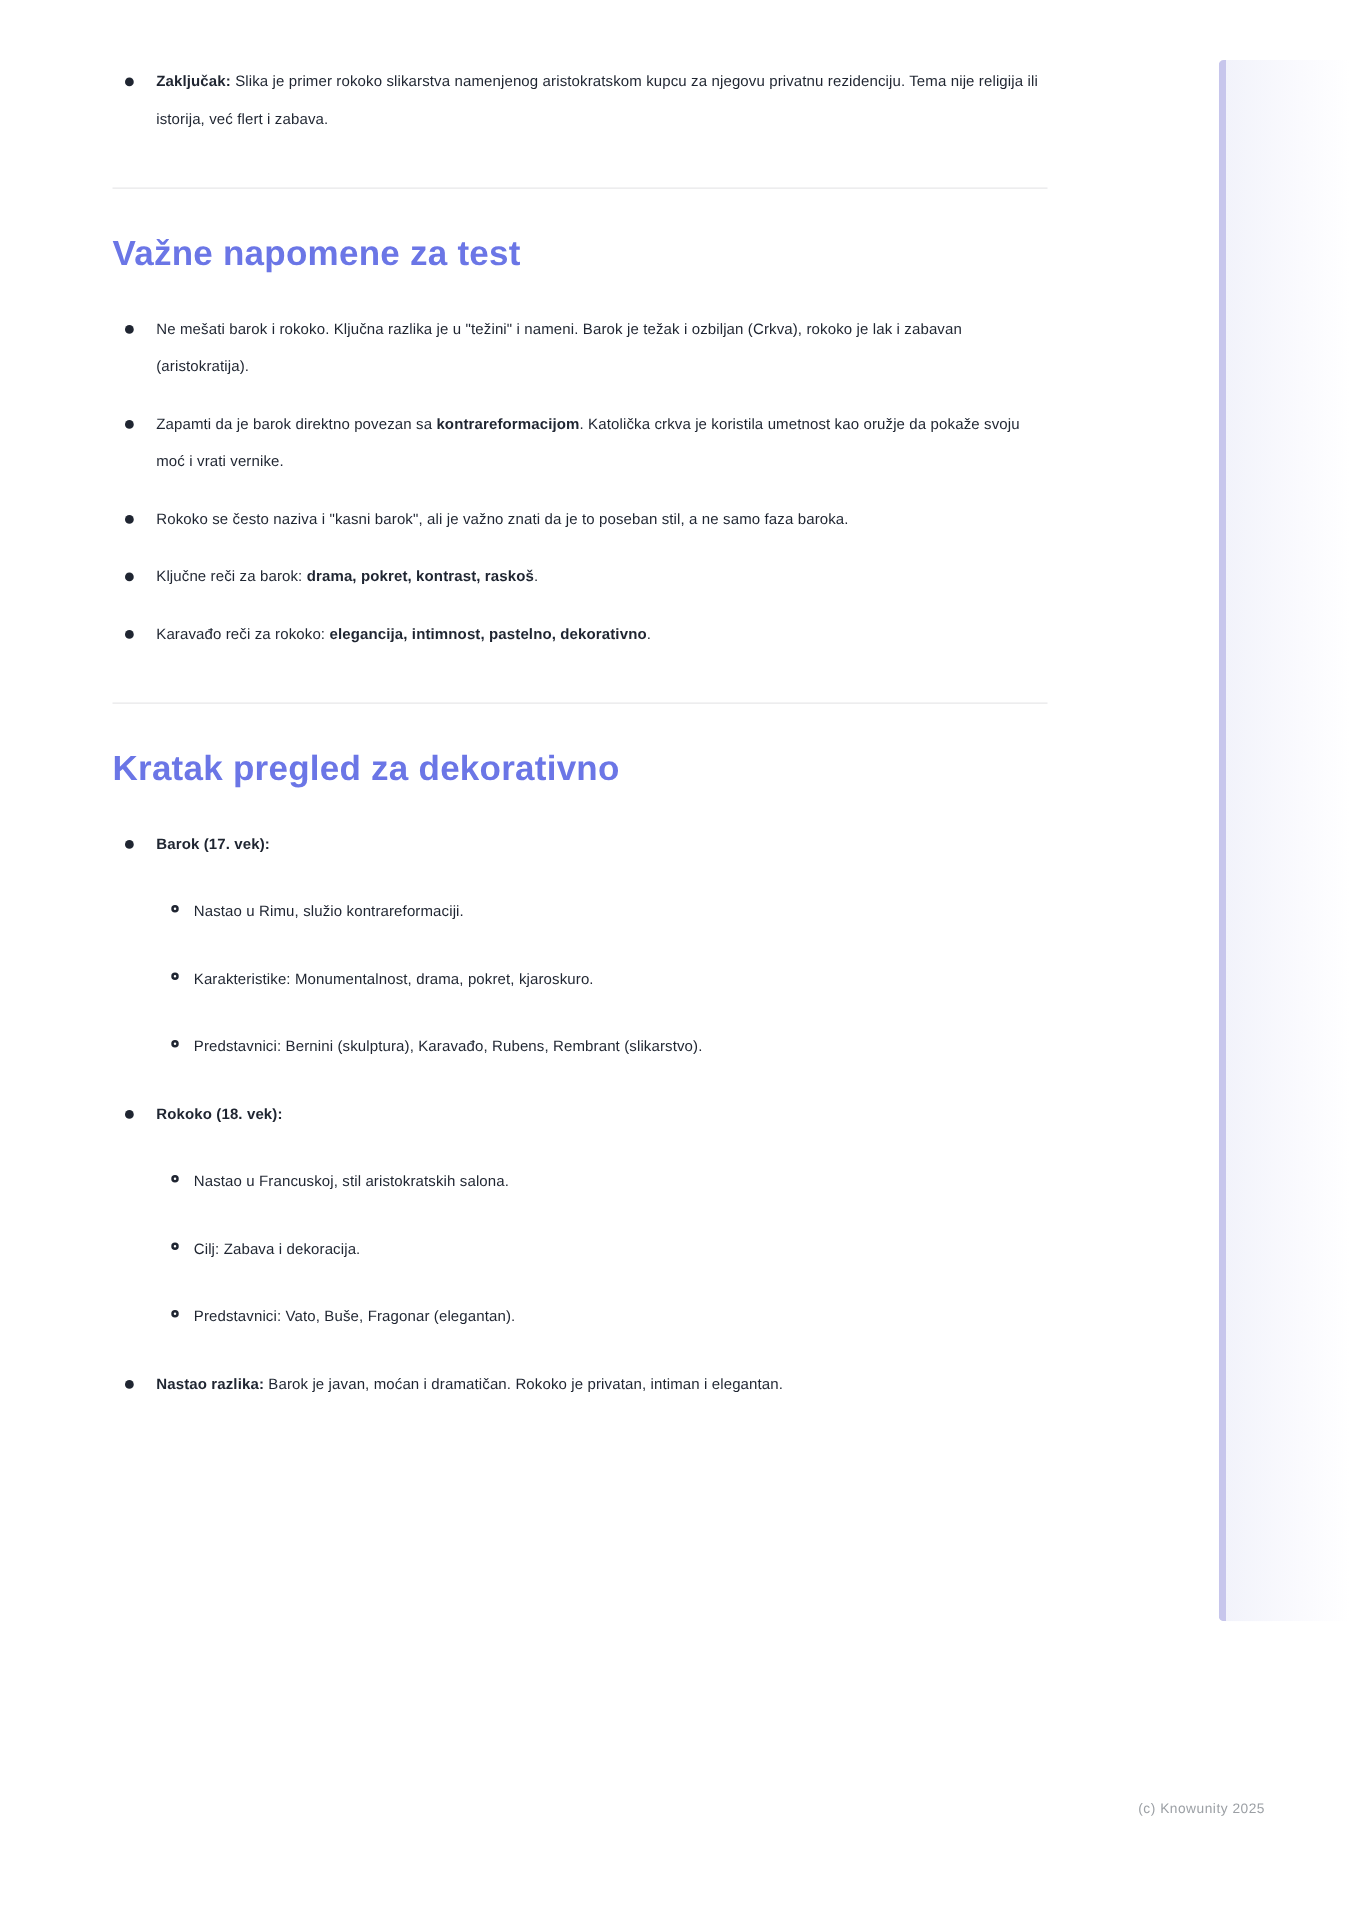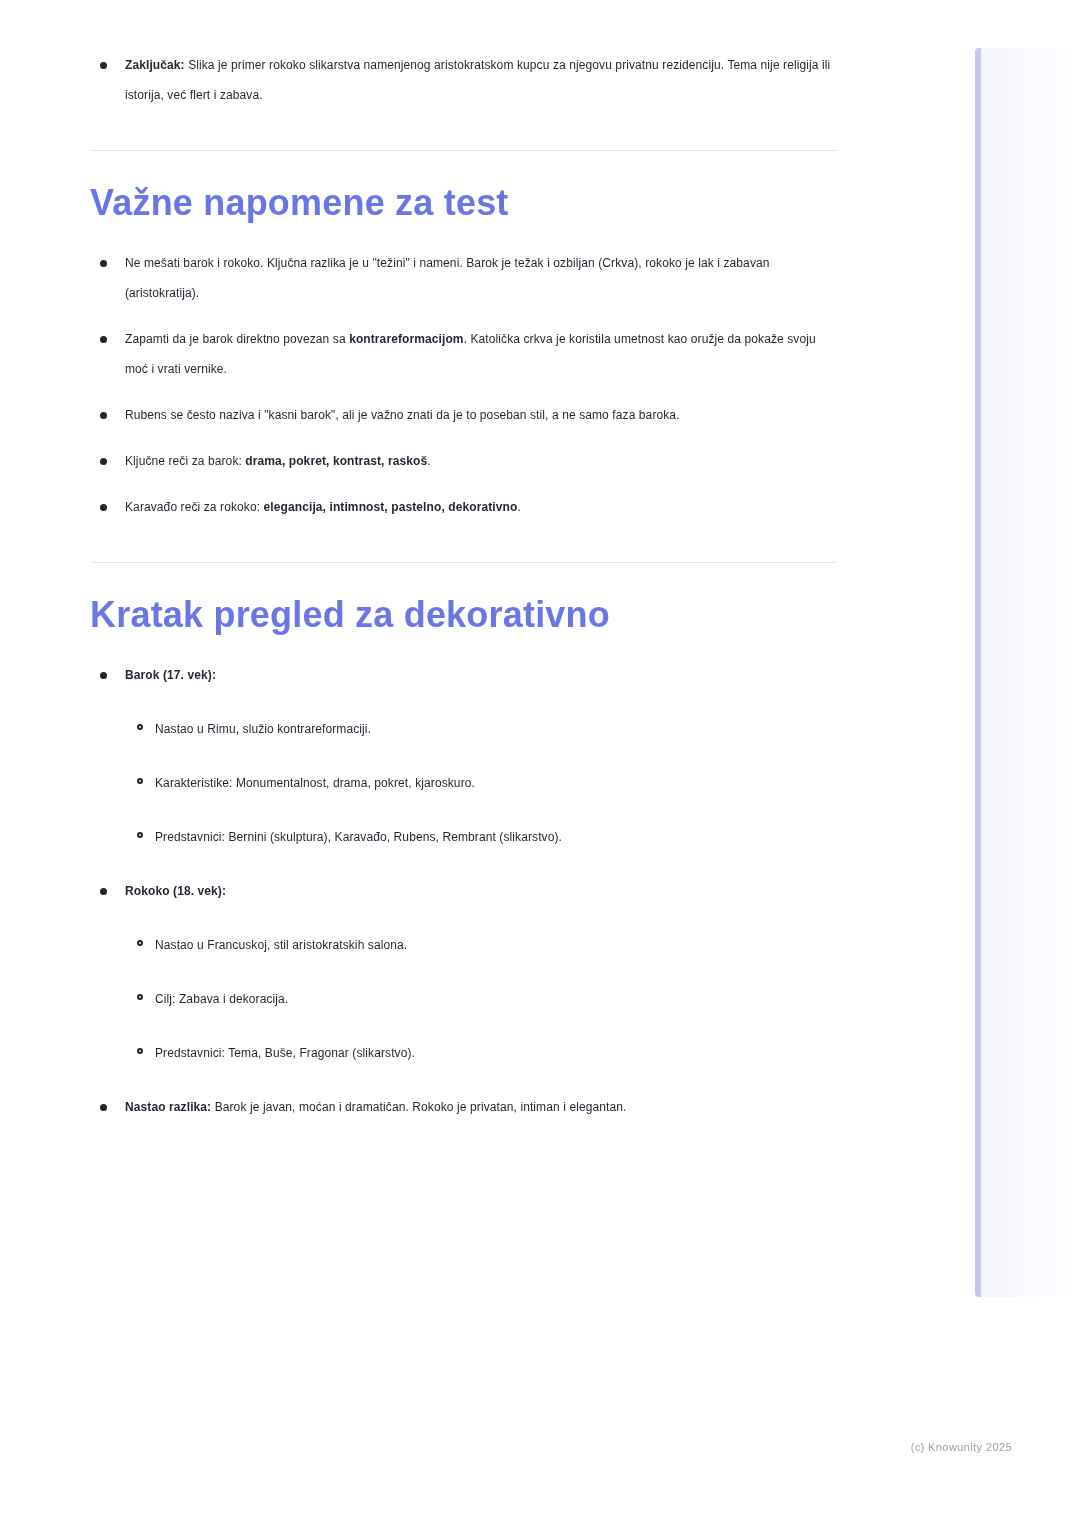--- a/index.html
+++ b/index.html
@@ -37,21 +37,21 @@
     background: var(--text);
     margin: 12px 18px 0 10px;
   }
   .txt {
     font-size: 12px;
     line-height: 30px;
     letter-spacing: 0.1px;
   }
   .txt .b { font-weight: 700; }
   h2 {
-    font-size: 36px;
+    font-size: 28px;
     line-height: 34px;
     font-weight: 700;
     color: var(--heading);
     margin: 35px 0 28px 0;
     letter-spacing: 0.2px;
   }
   hr {
     border: none;
     border-top: 1px solid var(--divider);
     margin: 40px 0 0 0;
@@ -115,21 +115,21 @@
     </li>
     <li>
       <div class="row">
         <span class="dot"></span>
         <div class="txt"><span>Zapamti da je barok direktno povezan sa </span><span class="b">kontrareformacijom</span><span>. Katolička crkva je koristila umetnost kao oružje da pokaže svoju moć i vrati vernike.</span></div>
       </div>
     </li>
     <li>
       <div class="row">
         <span class="dot"></span>
-        <div class="txt"><span>Rubens se često naziva i "kasni barok", ali je važno znati da je to poseban stil, a ne samo faza baroka.</span></div>
+        <div class="txt"><span>Rokoko se često naziva i "kasni barok", ali je važno znati da je to poseban stil, a ne samo faza baroka.</span></div>
       </div>
     </li>
     <li>
       <div class="row">
         <span class="dot"></span>
         <div class="txt"><span>Ključne reči za barok: </span><span class="b">drama, pokret, kontrast, raskoš</span><span>.</span></div>
       </div>
     </li>
     <li>
       <div class="row">
@@ -175,21 +175,21 @@
         <li>
           <span class="circle"></span>
           <div class="txt">Nastao u Francuskoj, stil aristokratskih salona.</div>
         </li>
         <li>
           <span class="circle"></span>
           <div class="txt">Cilj: Zabava i dekoracija.</div>
         </li>
         <li>
           <span class="circle"></span>
-          <div class="txt">Predstavnici: Tema, Buše, Fragonar (slikarstvo).</div>
+          <div class="txt">Predstavnici: Vato, Buše, Fragonar (elegantan).</div>
         </li>
       </ul>
     </li>
 
     <li>
       <div class="row">
         <span class="dot"></span>
         <div class="txt"><span class="b">Nastao razlika:</span><span> Barok je javan, moćan i dramatičan. Rokoko je privatan, intiman i elegantan.</span></div>
       </div>
     </li>

